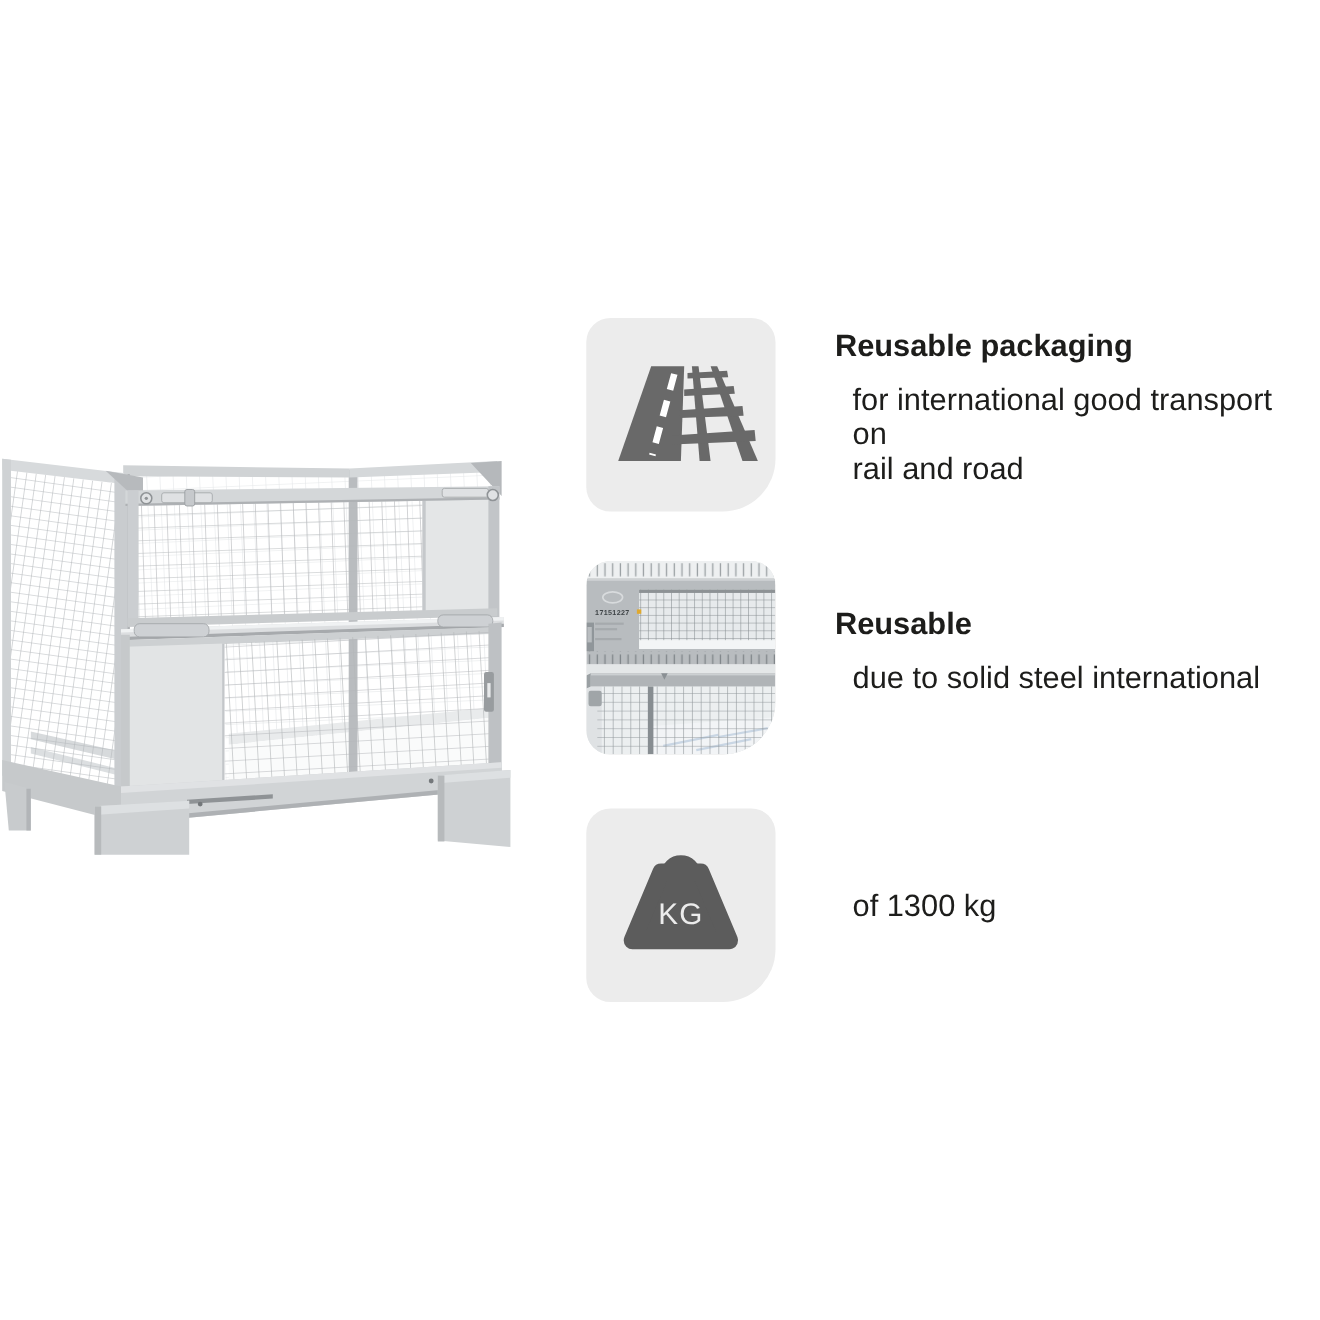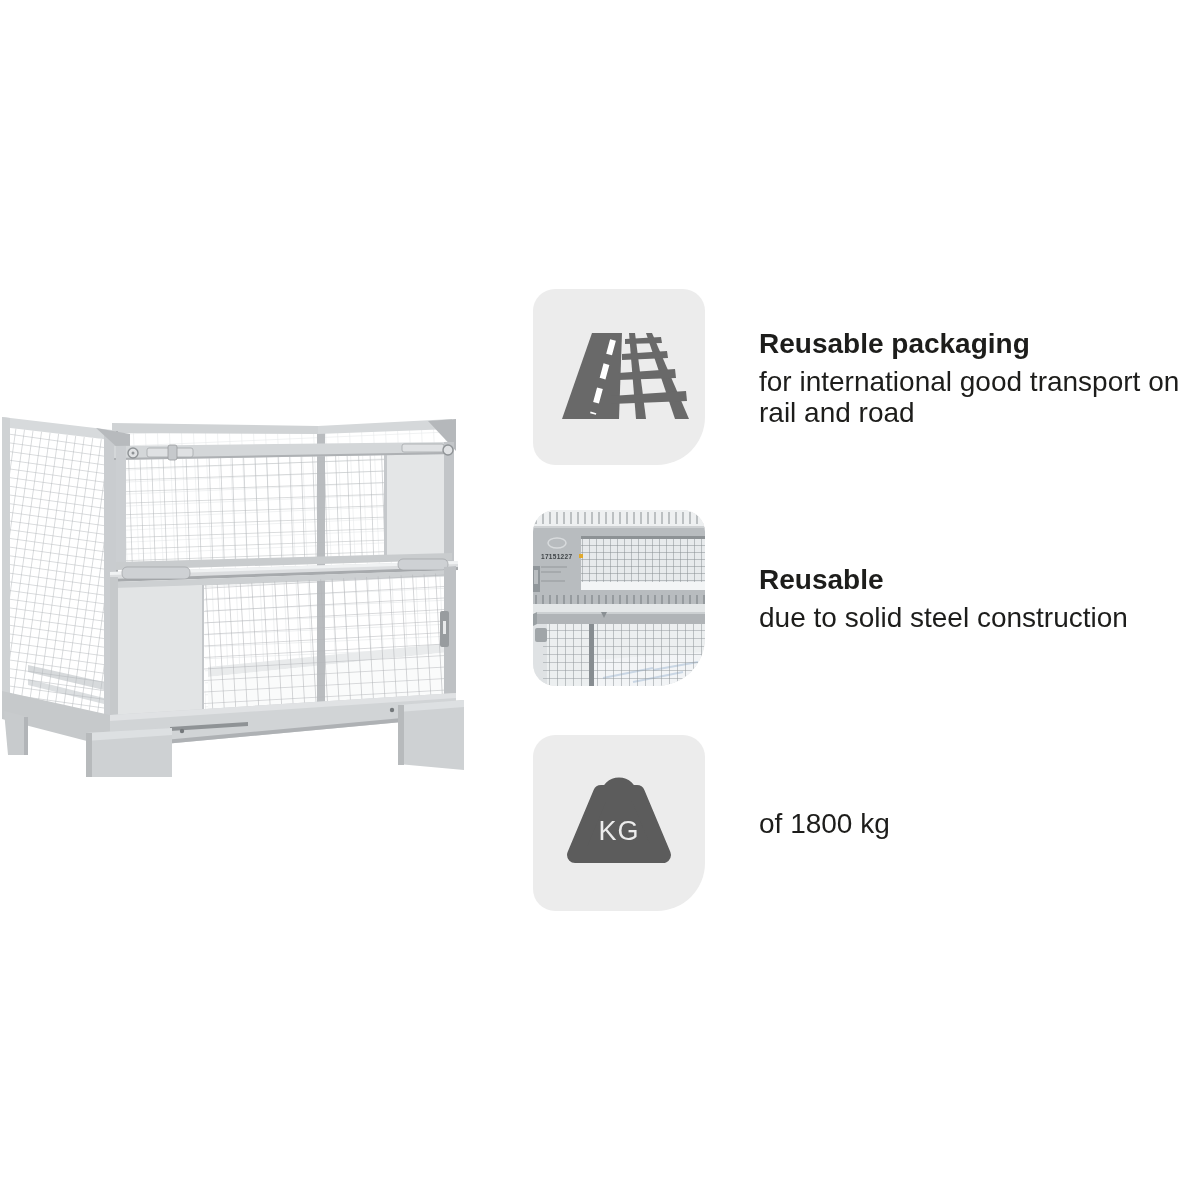--- a/index.html
+++ b/index.html
@@ -8,21 +8,21 @@
   .product-image{position:absolute;left:0;top:415px;width:470px;height:365px;margin:0;}
   .feature-row{position:absolute;left:533px;display:flex;align-items:center;gap:54px;width:667px;height:176px;}
   .row-1{top:289px;}
   .row-2{top:510px;}
   .row-3{top:735px;}
   .icon-card{flex:0 0 172px;width:172px;height:176px;background:#ececec;
              border-radius:22px 22px 48px 22px;overflow:hidden;
              display:flex;align-items:center;justify-content:center;}
   .feature-text{max-width:450px;}
   .feature-text h3{margin:0 0 5px 0;font-size:28px;line-height:34px;font-weight:700;color:#1d1d1b;}
-  .feature-text p{margin:0;font-size:28px;line-height:31px;font-weight:400;color:#1d1d1b;white-space:pre-line;}
+  .feature-text p{margin:16px;font-size:28px;line-height:31px;font-weight:400;color:#1d1d1b;white-space:pre-line;}
   svg{display:block;}
   .photo-label{font-family:"Liberation Sans","DejaVu Sans",sans-serif;font-weight:700;}
   .kg-label{font-family:"Liberation Sans","DejaVu Sans",sans-serif;font-weight:400;}
 </style>
 </head>
 <body>
 
 <div class="stage">
 
   <figure class="product-image">
@@ -190,30 +190,30 @@
           <rect x="4" y="102" width="168" height="12" fill="#b0b4b7"></rect>
           <rect x="4" y="102" width="168" height="2" fill="#ccd0d2"></rect>
           <polygon points="0,104 4,102 4,114 0,116" fill="#9aa0a3"></polygon>
           <polygon points="68,102 74,102 71,108" fill="#8a9094"></polygon>
           <rect x="2" y="118" width="12" height="14" rx="2" fill="#a0a5a8"></rect>
         </g>
       </svg>
     </div>
     <div class="feature-text">
       <h3>Reusable</h3>
-      <p>due to solid steel construction</p>
+      <p>due to solid steel international</p>
     </div>
   </div>
 
   <div class="feature-row row-3">
     <div class="icon-card">
       <svg width="120" height="120" viewBox="0 0 120 120">
         <path d="M46 34 C46 14, 74 14, 74 34" stroke="#5c5c5c" stroke-width="9" fill="none" stroke-linecap="round"></path>
         <path d="M42 30 L78 30 L104 92 L16 92 Z" fill="#5c5c5c" stroke="#5c5c5c" stroke-width="16" stroke-linejoin="round"></path>
         <text class="kg-label" x="60" y="77" text-anchor="middle" font-size="27" fill="#ececec" letter-spacing="1">KG</text>
       </svg>
     </div>
     <div class="feature-text">
-      <p>of 1800 kg</p>
+      <p>of 1300 kg</p>
     </div>
   </div>
 
 </div>
 
 </body></html>

